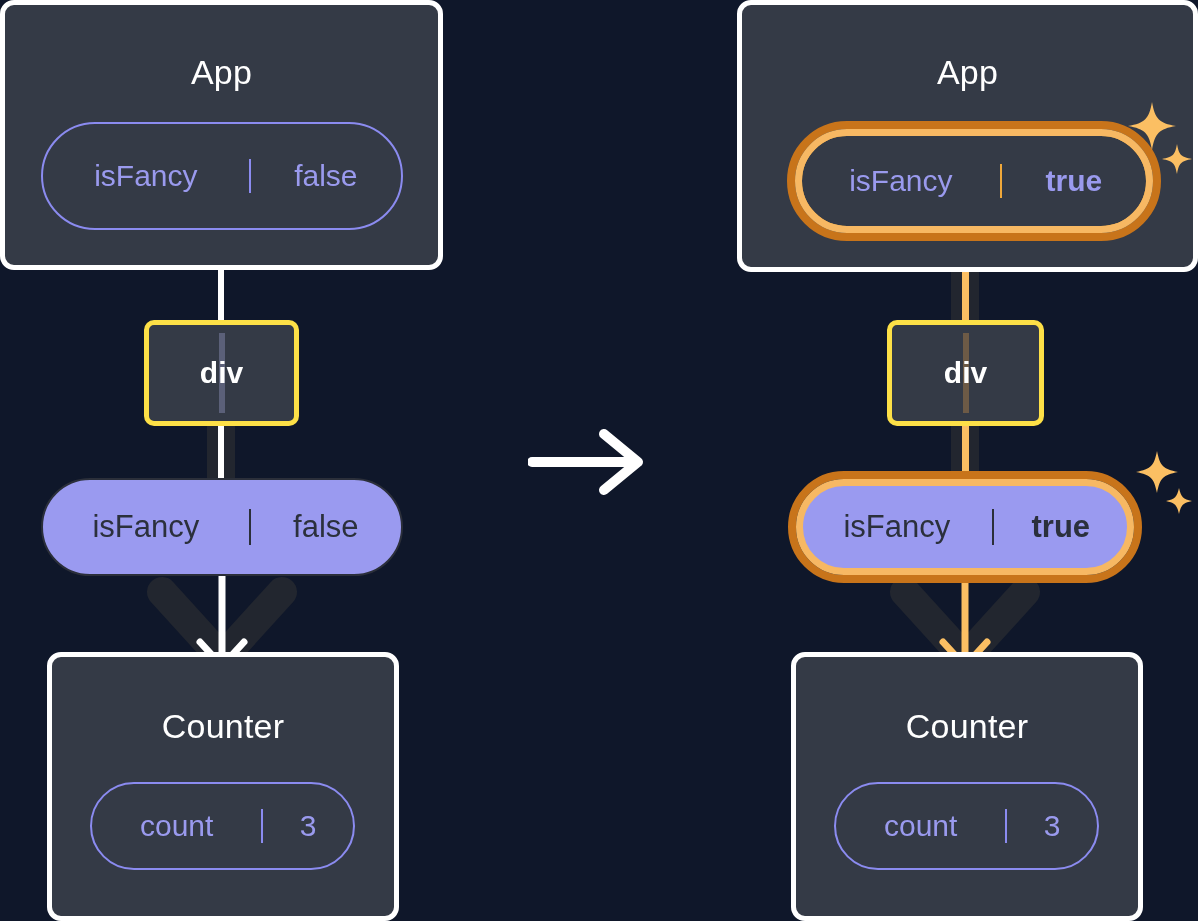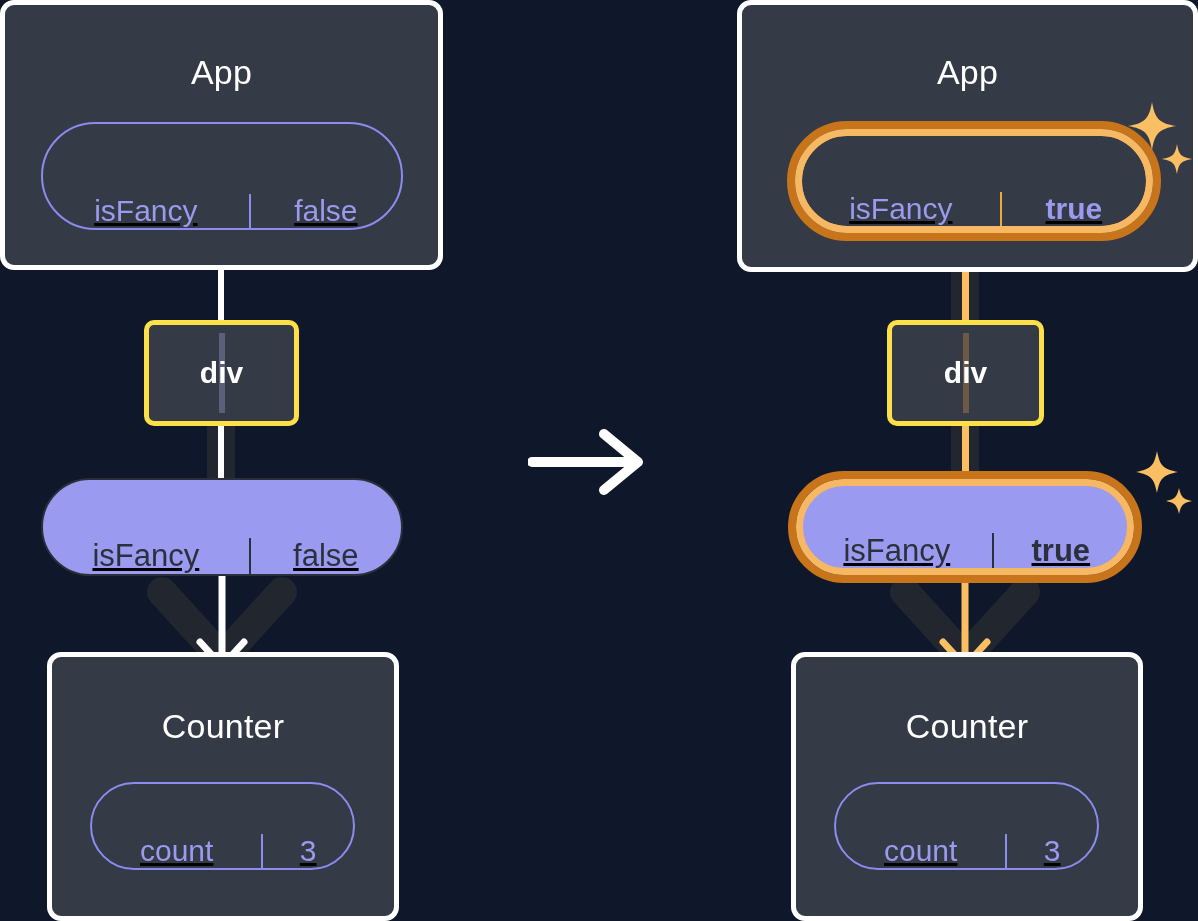--- a/index.html
+++ b/index.html
@@ -81,25 +81,24 @@
     background: #ffffff;
   }
   .conn-core-orange {
     background: #fbbf63;
   }
 
   
   .pill {
     position: absolute;
     display: flex;
-    align-items: flex-end;
+    align-items: center;
     border-radius: 999px;
     z-index: 8;
     overflow: hidden;
-    text-decoration: underline;
   }
   .pill-cell {
     display: flex;
     align-items: center;
     justify-content: center;
     white-space: nowrap;
   }
 
   
   .pill.outlined {

